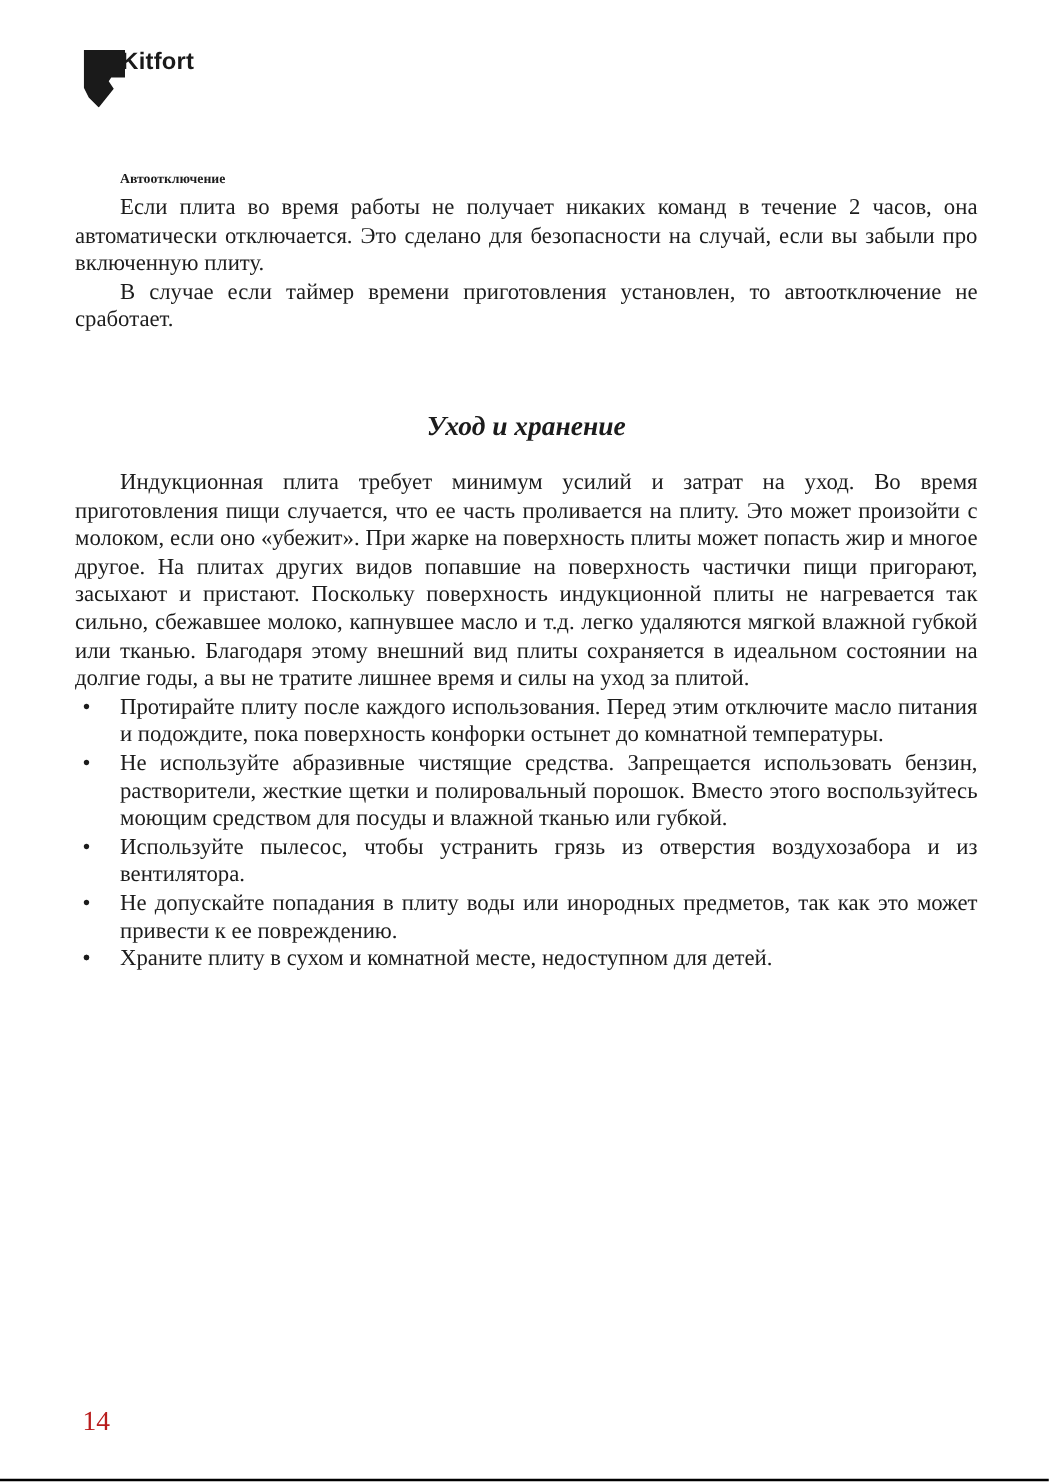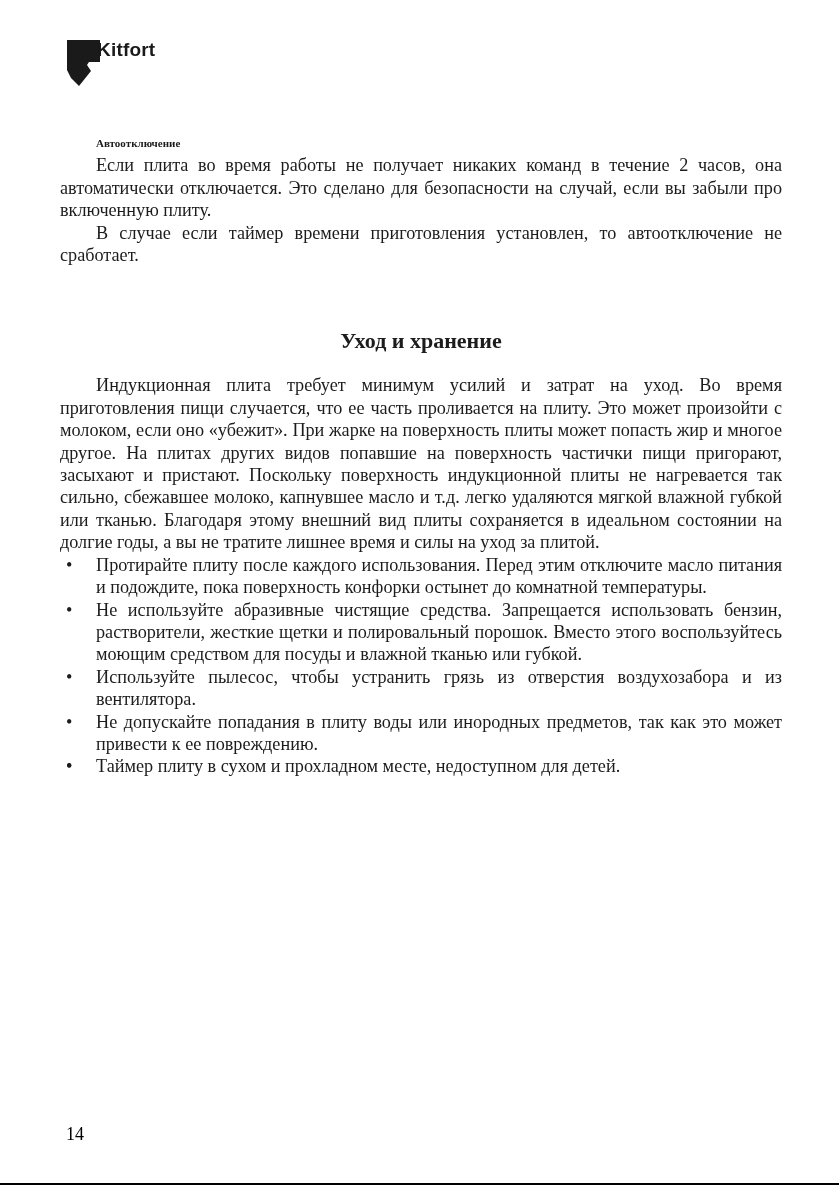--- a/index.html
+++ b/index.html
@@ -5,25 +5,25 @@
   html, body { margin: 0; padding: 0; background: #ffffff; }
   body { width: 839px; height: 1186px; position: relative; overflow: hidden;
          font-family: "Liberation Serif", "DejaVu Serif", serif; color: #1c1c1c; }
   .logo { position: absolute; left: 67px; top: 40px; height: 50px; display: flex; }
   .logo-mark { width: 33px; height: 46px; display: block; }
   .logo-text { font-family: "Liberation Sans", "DejaVu Sans", sans-serif; font-weight: bold;
                font-size: 19px; letter-spacing: 0.2px; color: #1a1a1a; margin-left: -3px; line-height: 1; margin-bottom: 4px; }
   .content { position: absolute; left: 60px; top: 111px; width: 722px; font-size: 18.2px; line-height: 22.4px; }
   p { margin: 0; text-align: justify; text-indent: 36px; }
   .sub-head { font-weight: bold; text-indent: 36px; margin-top: 21px; margin-bottom: 0; font-size: 11px; }
-  .section-title { text-align: center; font-weight: bold; font-size: 22px; margin: 62px 0 20px 0; line-height: 26px; }
+  .section-title { text-align: center; font-weight: bold; font-size: 22px; margin: 62px 0 20px 0; line-height: 26px; font-style: italic; }
   ul { list-style: none; margin: 0; padding: 0; }
   li { position: relative; padding-left: 36px; text-align: justify; }
   .bullet { position: absolute; left: 6px; top: 0; }
-  .page-number { position: absolute; left: 66px; top: 1124px; font-size: 18px; color: #000000; }
+  .page-number { position: absolute; left: 66px; top: 1124px; font-size: 22px; color: #b91c1c; }
   .bottom-rule { position: absolute; left: 0; bottom: 1px; width: 839px; height: 2px; background: #000000; }
 </style>
 </head>
 <body>
 
 <div class="logo">
   <svg class="logo-mark" viewBox="0 0 33 46">
     <path d="M0 0 H33 V22 H22 L20 25 L24 31 L12 46 L4 38 L0 30 Z" fill="#1a1a1a"></path>
   </svg>
   <span class="logo-text">Kitfort</span>
@@ -37,18 +37,18 @@
 
   <div class="section-title">Уход и хранение</div>
   <p>Индукционная плита требует минимум усилий и затрат на уход. Во время приготовления пищи случается, что ее часть проливается на плиту. Это может произойти с молоком, если оно «убежит». При жарке на поверхность плиты может попасть жир и многое другое. На плитах других видов попавшие на поверхность частички пищи пригорают, засыхают и пристают. Поскольку поверхность индукционной плиты не нагревается так сильно, сбежавшее молоко, капнувшее масло и т.д. легко удаляются мягкой влажной губкой или тканью. Благодаря этому внешний вид плиты сохраняется в идеальном состоянии на долгие годы, а вы не тратите лишнее время и силы на уход за плитой.</p>
 
   <ul>
     <li><span class="bullet">•</span><span>Протирайте плиту после каждого использования. Перед этим отключите масло питания и подождите, пока поверхность конфорки остынет до комнатной температуры.</span></li>
     <li><span class="bullet">•</span><span>Не используйте абразивные чистящие средства. Запрещается использовать бензин, растворители, жесткие щетки и полировальный порошок. Вместо этого воспользуйтесь моющим средством для посуды и влажной тканью или губкой.</span></li>
     <li><span class="bullet">•</span><span>Используйте пылесос, чтобы устранить грязь из отверстия воздухозабора и из вентилятора.</span></li>
     <li><span class="bullet">•</span><span>Не допускайте попадания в плиту воды или инородных предметов, так как это может привести к ее повреждению.</span></li>
     <li><span class="bullet">•</span></li>
-    <li><span class="bullet">•</span><span>Таймер плиту в сухом и прохладном месте, недоступном для детей.</span></li>
+    <li><span class="bullet">•</span><span>Храните плиту в сухом и комнатной месте, недоступном для детей.</span></li>
   </ul>
 </div>
 
 <div class="page-number">14</div>
 <div class="bottom-rule"></div>
 
 </body></html>

